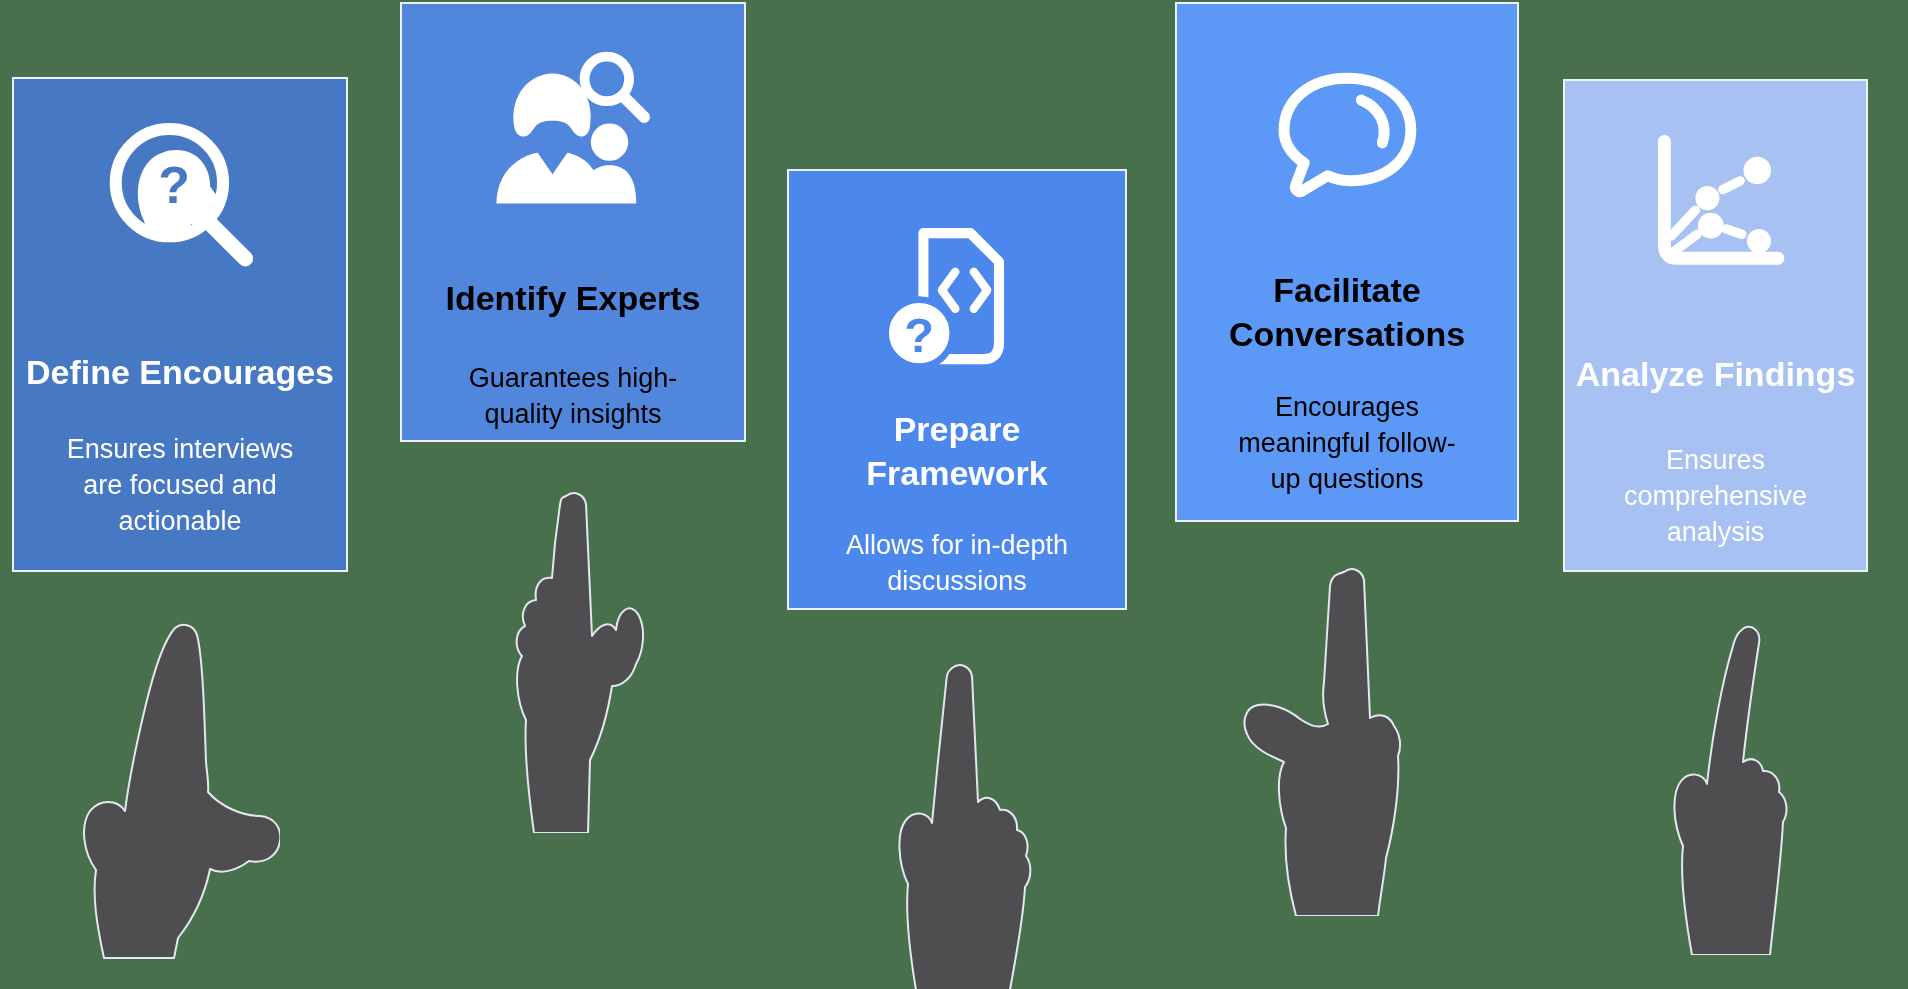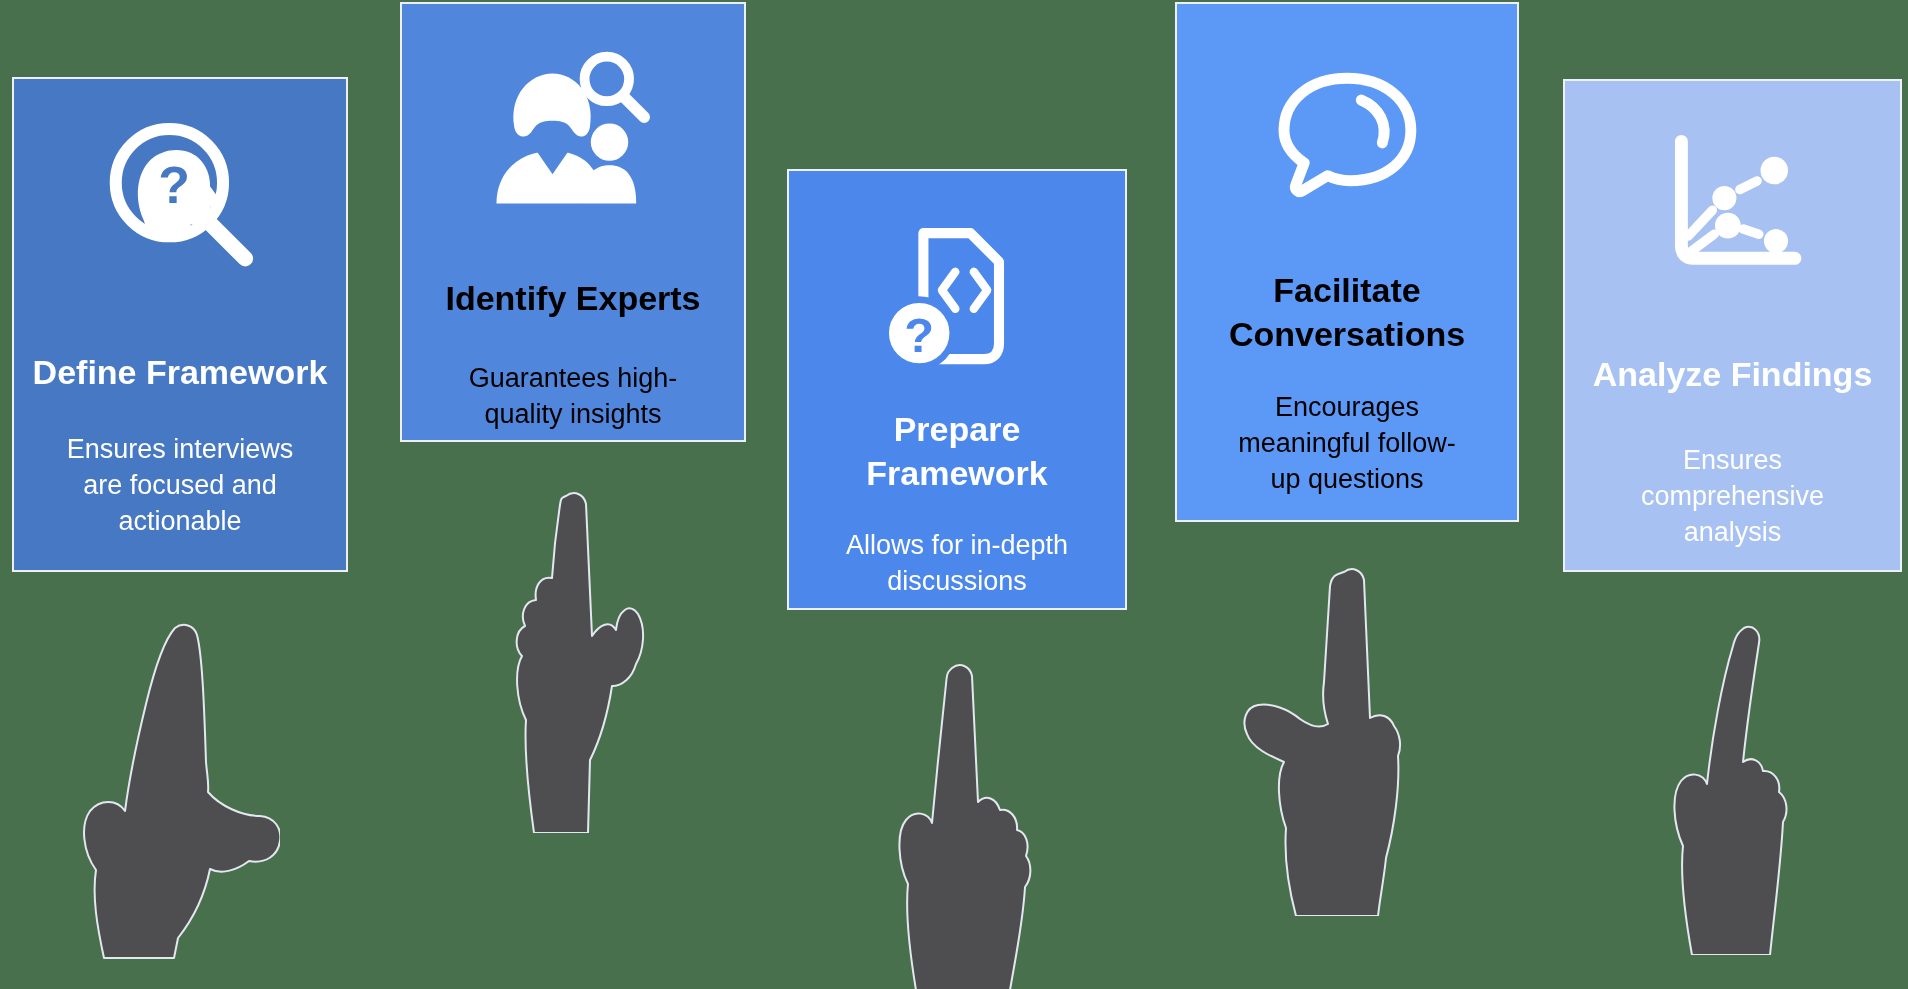--- a/index.html
+++ b/index.html
@@ -6,21 +6,21 @@
   .stage{position:relative;width:1908px;height:989px;overflow:hidden;font-family:"Liberation Sans",sans-serif;}
   .card{position:absolute;box-sizing:border-box;border:2px solid #EDF0F6;color:#fff;}
   .card .icon-wrap{position:absolute;left:0;right:0;display:flex;justify-content:center;}
   .card .title{position:absolute;left:50%;transform:translateX(-50%);text-align:center;font-weight:bold;font-size:34px;line-height:44px;white-space:normal;}
   .card .desc{position:absolute;left:50%;transform:translateX(-50%);text-align:center;font-size:27px;line-height:36px;}
   
   .c1{left:12px;top:77px;width:336px;height:495px;}
   .c2{left:400px;top:2px;width:346px;height:440px;}
   .c3{left:787px;top:169px;width:340px;height:441px;}
   .c4{left:1175px;top:2px;width:344px;height:520px;}
-  .c5{left:1563px;top:79px;width:339px;height:493px;}
+  .c5{left:1563px;top:79px;width:305px;height:493px;}
   .c1 .icon-wrap{top:26px}.c2 .icon-wrap{top:34px}.c3 .icon-wrap{top:42px}.c4 .icon-wrap{top:44px}.c5 .icon-wrap{top:38px}
   .c1 .title{top:271px;width:330px}
   .c2 .title{top:272px;width:330px}
   .c3 .title{top:236px;width:220px}
   .c4 .title{top:264px;width:260px}
   .c5 .title{top:271px;width:330px}
   .c1 .desc{top:352px;width:260px}
   .c2 .desc{top:356px;width:250px}
   .c3 .desc{top:356px;width:280px}
   .c4 .desc{top:385px;width:235px}
@@ -41,21 +41,21 @@
 
   <div class="card c1" style="background-color: rgb(71, 120, 196); border-color: rgb(237, 240, 246); color: rgb(255, 255, 255);">
     <div class="icon-wrap">
       <svg viewBox="0 0 200 200" width="185" height="185">
         <circle cx="88" cy="84" r="58" fill="none" stroke="#fff" stroke-width="13"></circle>
         <path d="M131,127 L170,166" stroke="#fff" stroke-width="17" stroke-linecap="round"></path>
         <path fill="#fff" d="M60,124 C50,102 52,74 68,59 C84,45 110,45 123,61 C130,70 132,79 132,88 L143,103 C145,106 143,110 139,110 L132,110 L132,121 C132,129 126,133 118,131 L111,129 L111,141 L66,141 Z"></path>
         <text x="93" y="106" font-size="56" font-weight="bold" text-anchor="middle" fill="#4778C4">?</text>
       </svg>
     </div>
-    <div class="title">Define Framework</div>
+    <div class="title">Define Encourages</div>
     <div class="desc">Ensures interviews are focused and actionable</div>
   </div>
 
   <div class="card c2" style="background-color: rgb(81, 134, 221); border-color: rgb(237, 240, 246); color: #000000;">
     <div class="icon-wrap">
       <svg viewBox="0 0 200 200" width="178" height="178">
         <circle cx="138" cy="46" r="25" fill="none" stroke="#fff" stroke-width="11"></circle>
         <path d="M156,65 L180,89" stroke="#fff" stroke-width="13" stroke-linecap="round"></path>
         <circle cx="141" cy="117" r="21" fill="#fff"></circle>
         <path fill="#fff" d="M111,186 C111,154 124,143 141,143 C158,143 171,154 171,186 Z"></path>

